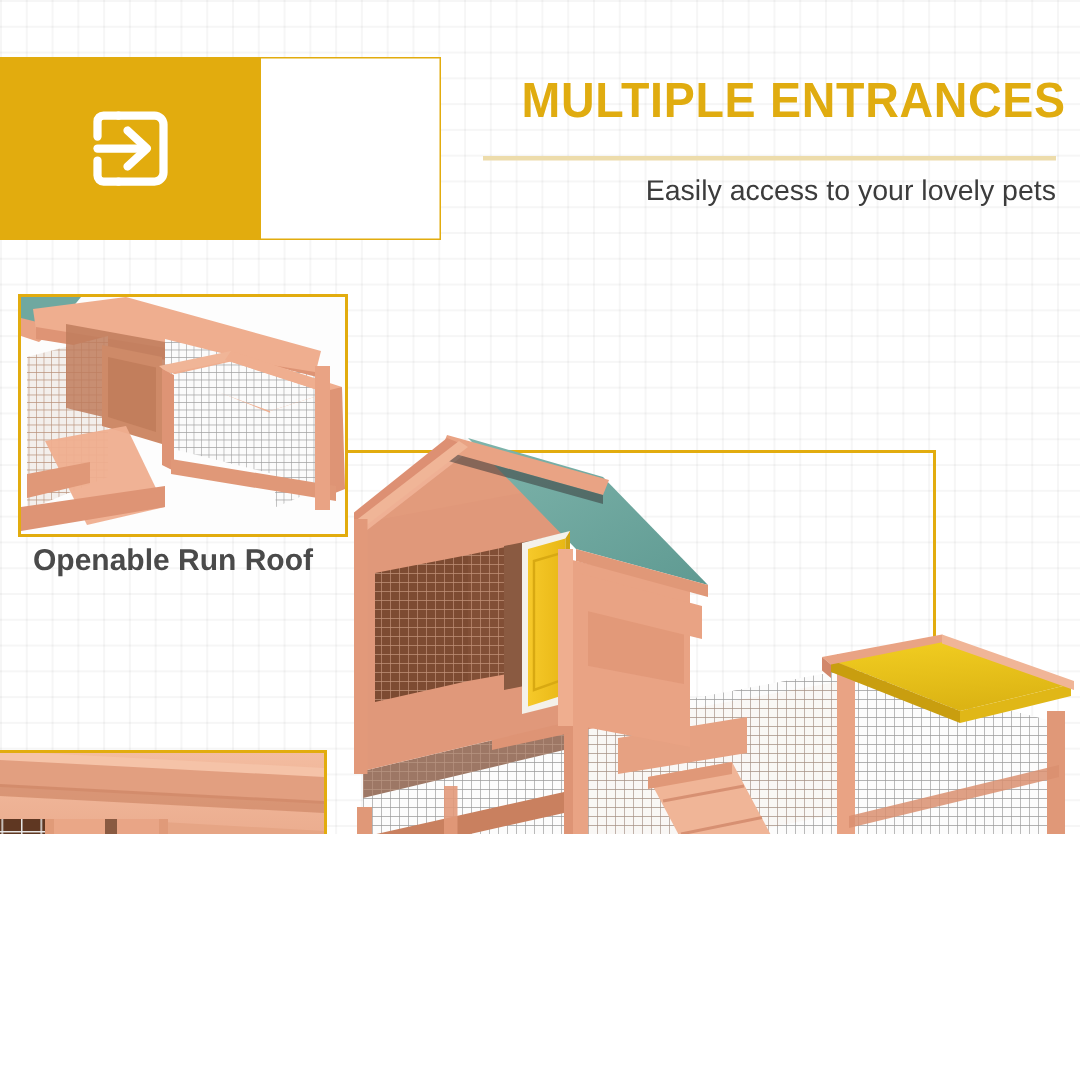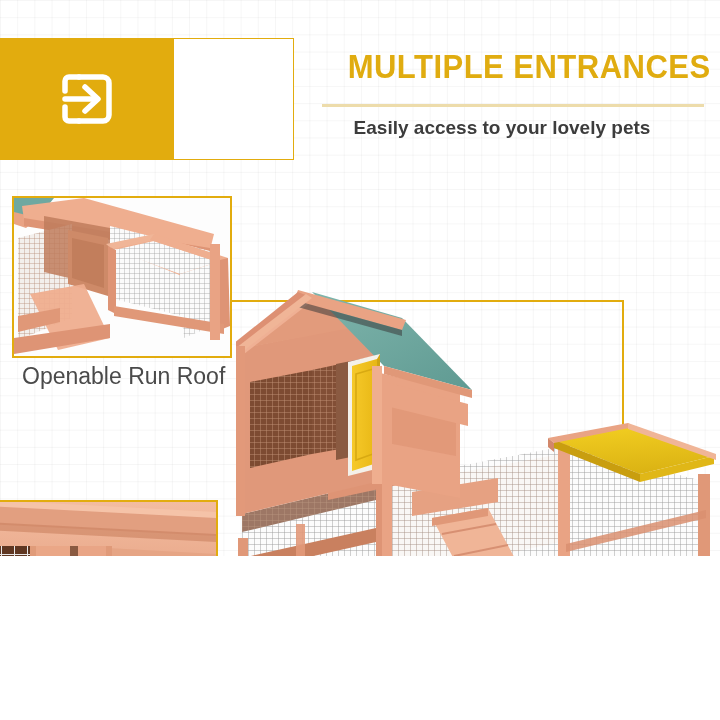--- a/index.html
+++ b/index.html
@@ -46,24 +46,24 @@
     transform:scaleX(0.94);
     transform-origin:right center;
     white-space:nowrap;
   }
   .hdr-rule{
     position:absolute;left:322px;top:104px;width:382px;height:3px;
     background:#EDDCAB;
   }
   .hdr-sub{
     position:absolute;left:300px;top:114px;width:404px;
-    text-align:center;
+    text-align:right;
     color:#3c3c3c;
     font-size:19px;
-    font-weight:700;
+    font-weight:400;
     line-height:28px;
     white-space:nowrap;
   }
 
   
   .conn{position:absolute;background:#E2AC0E;}
   .conn-h{height:2px;}
   .conn-v{width:2px;}
 
   .dot{
@@ -78,22 +78,22 @@
   .panel-frame{
     position:absolute;inset:0;
     border:2px solid #E2AC0E;
     box-sizing:border-box;
     pointer-events:none;
   }
   .panel-img{position:absolute;inset:2px;overflow:hidden;background:#fff;}
   .panel-cap{
     position:absolute;
     color:#4a4a4a;
-    font-size:23px;
-    font-weight:400;
+    font-size:20px;
+    font-weight:700;
     white-space:nowrap;
   }
 
   
   #panel-run{left:12px;top:196px;width:220px;height:162px;}
   #cap-run{left:22px;top:363px;}
   
   #panel-door{left:-14px;top:500px;width:232px;height:153px;}
   #cap-door{left:22px;top:659px;}
 

